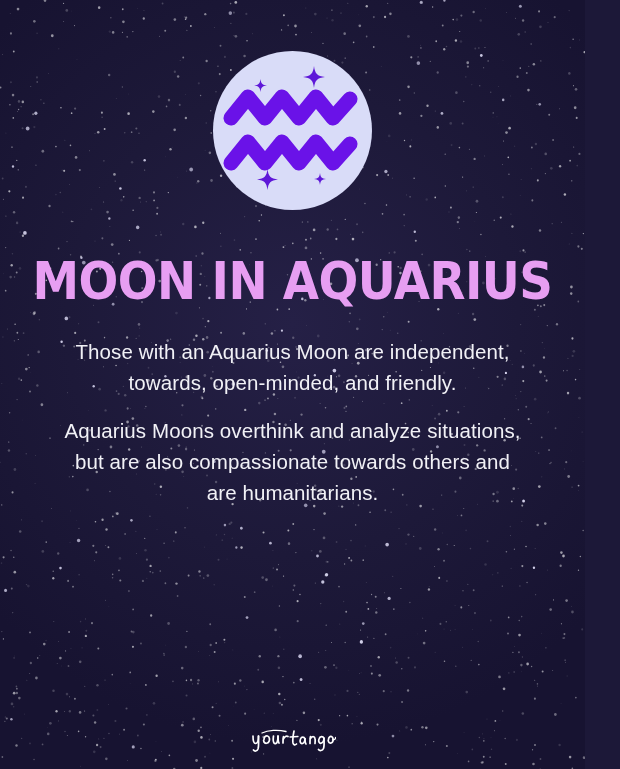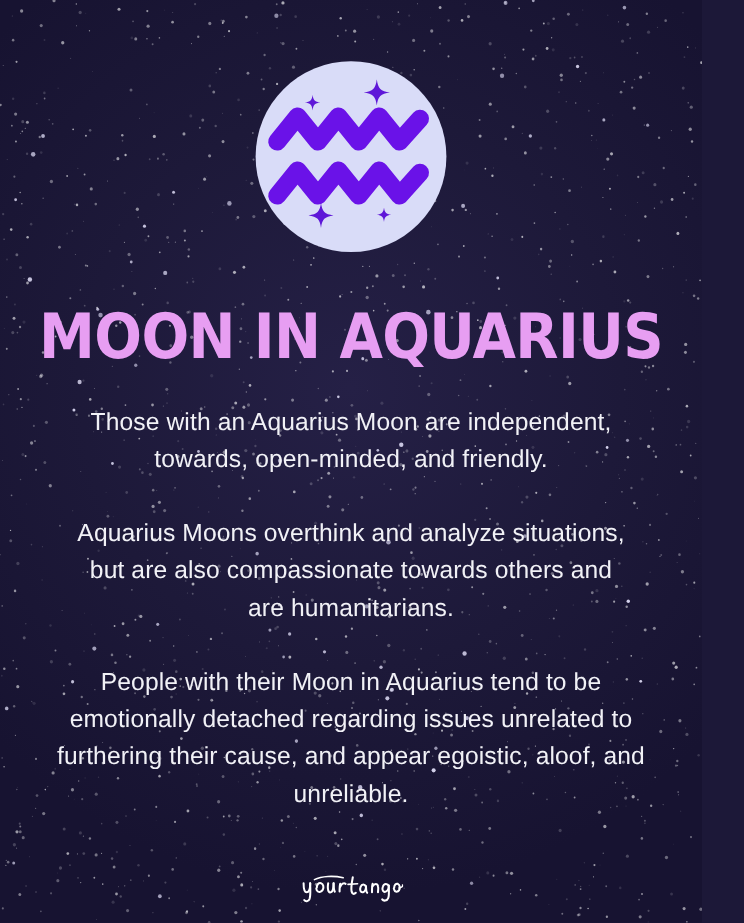--- a/index.html
+++ b/index.html
@@ -91,21 +91,21 @@
   }
 
   .body-copy p {
     font-size:20.5px;
     line-height:31px;
     font-weight:300;
     letter-spacing:0.1px;
     text-rendering:optimizeLegibility;
   }
 
-  .body-copy p + p { margin-top:31px; }
+  .body-copy p + p { margin-top:17px; }
 
   .para-2 { padding:0 26px; }
   .para-3 { padding:0 2px; }
 
   
   .footer-logo {
     position:absolute;
     left:0; right:0;
     bottom:12px;
     display:flex;
@@ -1727,21 +1727,20 @@
       </svg>
 
     </div>
   </div>
 
   <h1 class="title">MOON IN AQUARIUS</h1>
 
   <div class="body-copy">
     <p class="para-1">Those with an Aquarius Moon are independent, towards, open-minded, and friendly.</p>
     <p class="para-2">Aquarius Moons overthink and analyze situations, but are also compassionate towards others and are humanitarians.</p>
-    <p class="para-3">People with their Moon in Aquarius tend to be emotionally detached regarding issues unrelated to furthering their cause, and appear egoistic, aloof, and unreliable.</p>
   </div>
 
   <div class="footer-logo">
     <span class="logo-text">yourtango</span>
     <svg width="86" height="26" viewBox="0 0 172 52" aria-hidden="true">
       <g fill="none" stroke="#ffffff" stroke-width="3.4" stroke-linecap="round" stroke-linejoin="round">
 
         <path d="M6 18 C6 27 7 33 11 33 C15 33 17 26 17 18"></path>
         <path d="M17 18 C17 30 18 38 16 44 C14 49 9 49 7 46"></path>
 

